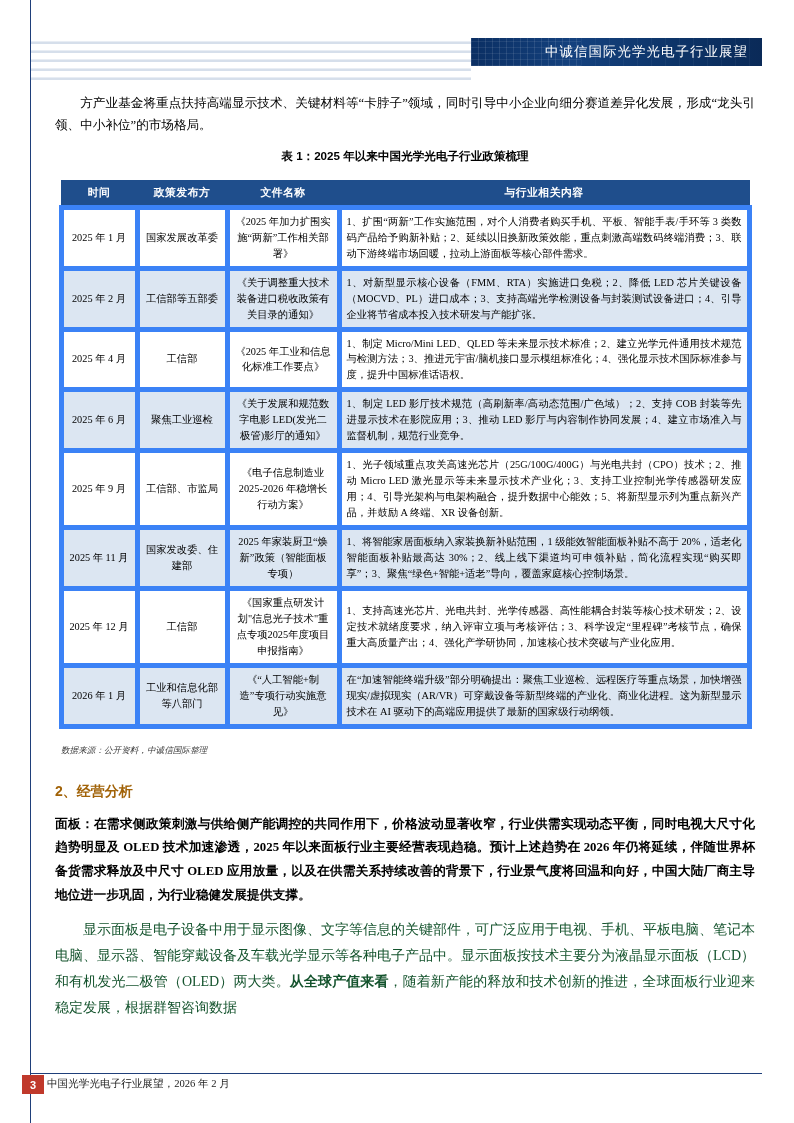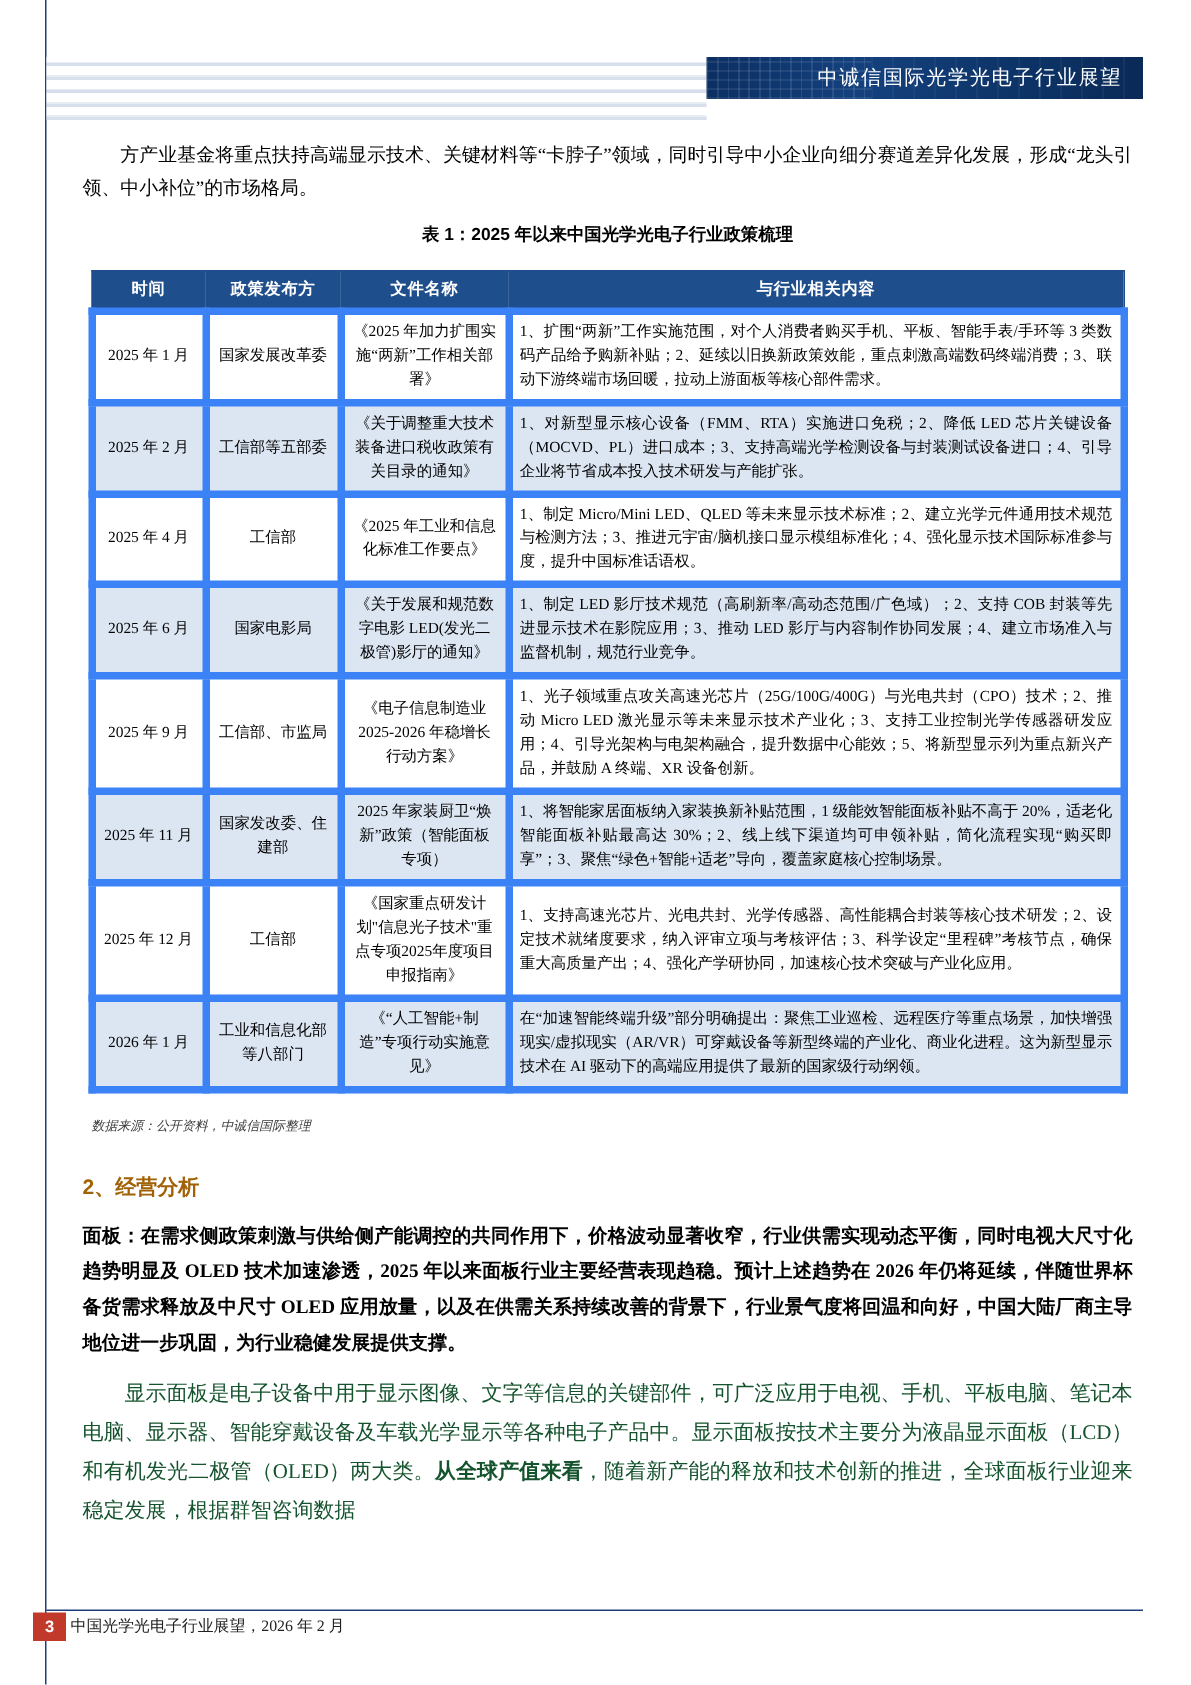--- a/index.html
+++ b/index.html
@@ -245,21 +245,21 @@
         <td class="j">1、对新型显示核心设备（FMM、RTA）实施进口免税；2、降低 LED 芯片关键设备（MOCVD、PL）进口成本；3、支持高端光学检测设备与封装测试设备进口；4、引导企业将节省成本投入技术研发与产能扩张。</td>
       </tr>
       <tr class="norm">
         <td class="c">2025 年 4 月</td>
         <td class="c">工信部</td>
         <td class="c">《2025 年工业和信息化标准工作要点》</td>
         <td class="j">1、制定 Micro/Mini LED、QLED 等未来显示技术标准；2、建立光学元件通用技术规范与检测方法；3、推进元宇宙/脑机接口显示模组标准化；4、强化显示技术国际标准参与度，提升中国标准话语权。</td>
       </tr>
       <tr class="alt">
         <td class="c">2025 年 6 月</td>
-        <td class="c">国家电影局</td>
+        <td class="c">聚焦工业巡检</td>
         <td class="c">《关于发展和规范数字电影 LED(发光二极管)影厅的通知》</td>
         <td class="j">1、制定 LED 影厅技术规范（高刷新率/高动态范围/广色域）；2、支持 COB 封装等先进显示技术在影院应用；3、推动 LED 影厅与内容制作协同发展；4、建立市场准入与监督机制，规范行业竞争。</td>
       </tr>
       <tr class="norm">
         <td class="c">2025 年 9 月</td>
         <td class="c">工信部、市监局</td>
         <td class="c">《电子信息制造业 2025-2026 年稳增长行动方案》</td>
         <td class="j">1、光子领域重点攻关高速光芯片（25G/100G/400G）与光电共封（CPO）技术；2、推动 Micro LED 激光显示等未来显示技术产业化；3、支持工业控制光学传感器研发应用；4、引导光架构与电架构融合，提升数据中心能效；5、将新型显示列为重点新兴产品，并鼓励 A 终端、XR 设备创新。</td>
       </tr>
       <tr class="alt">

